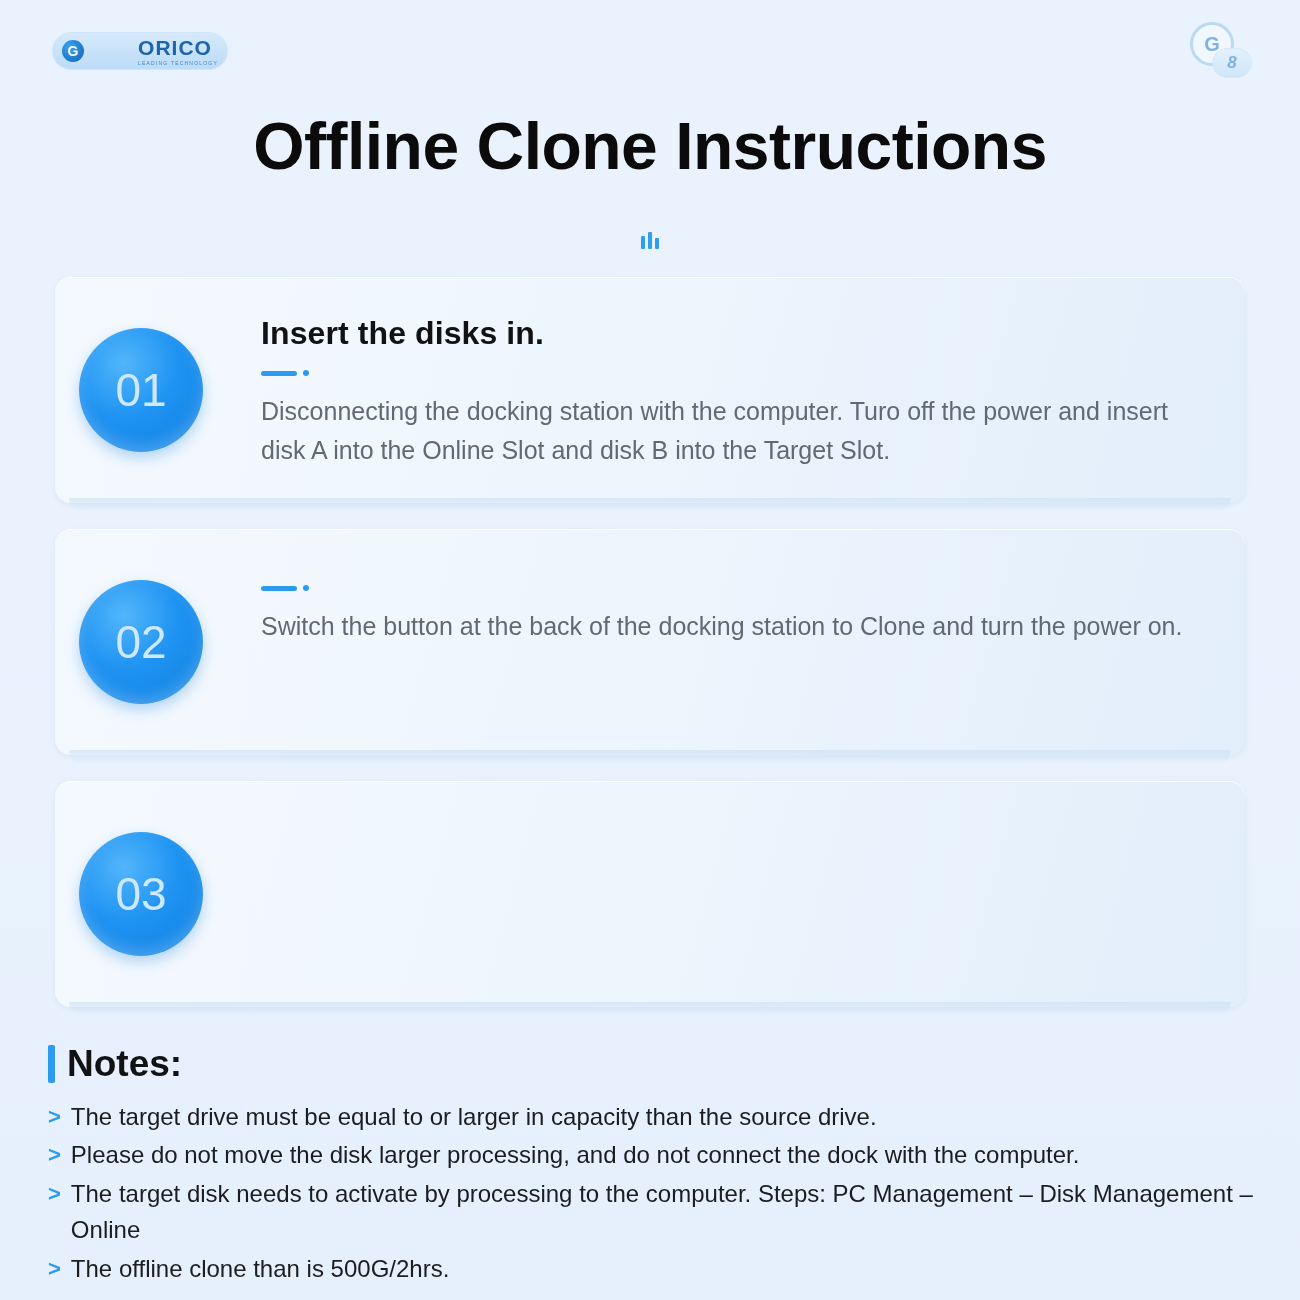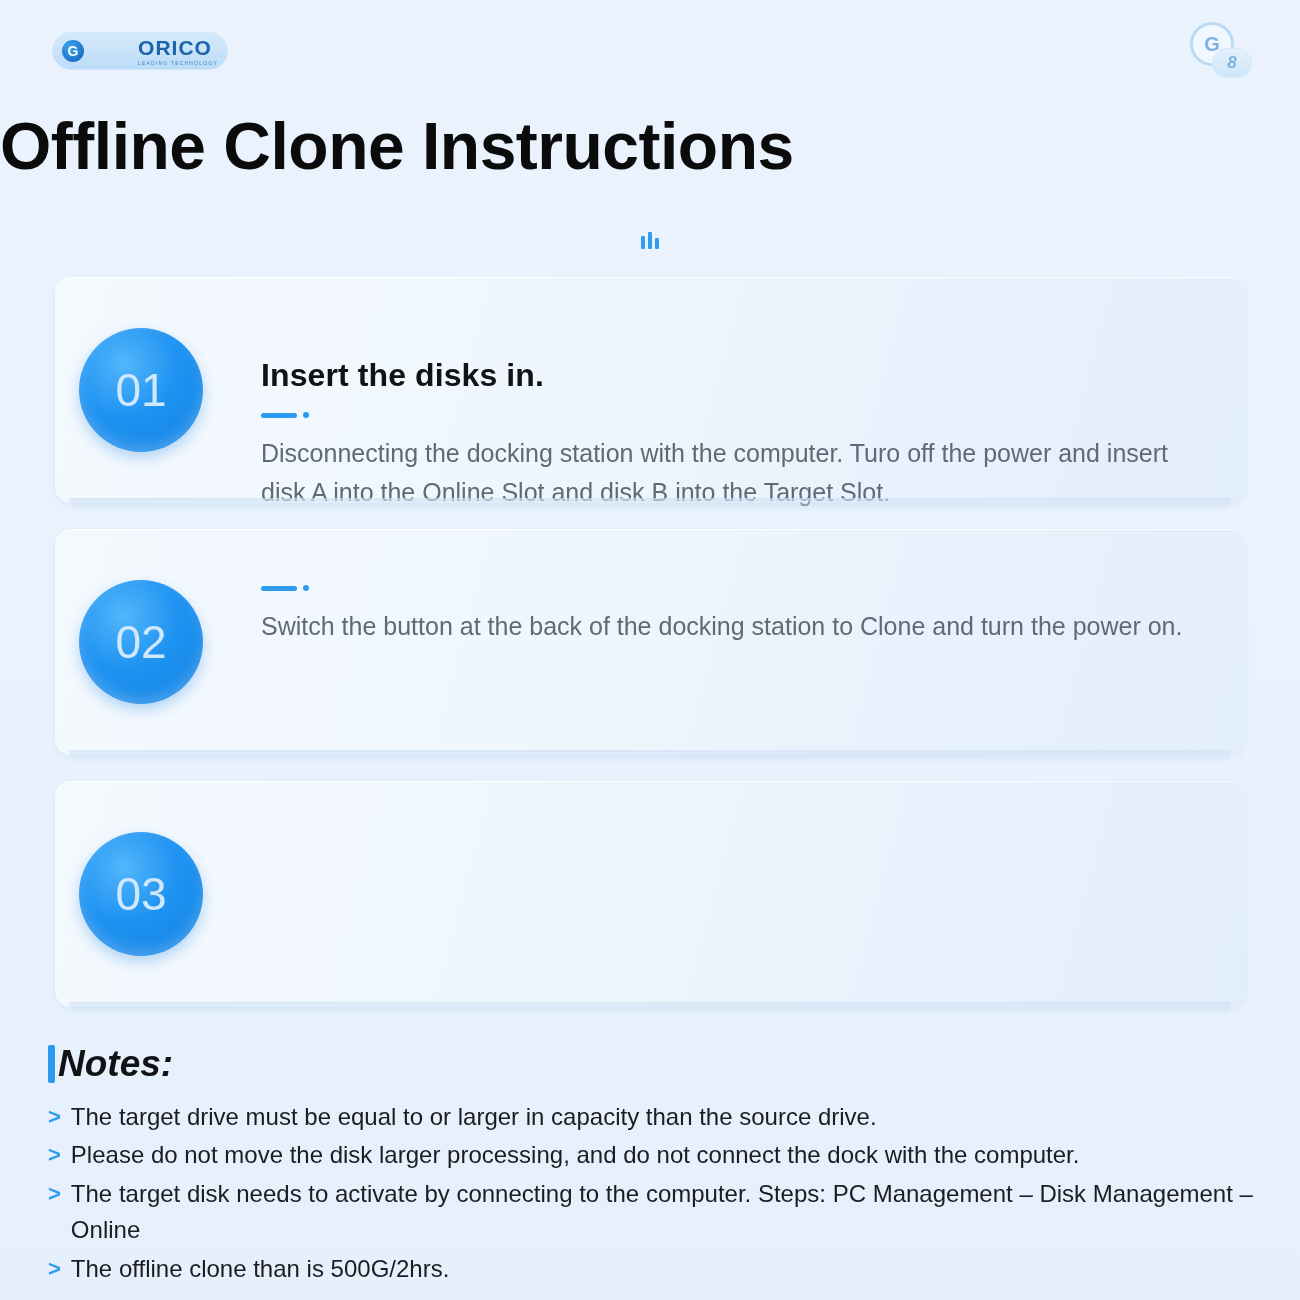--- a/index.html
+++ b/index.html
@@ -62,21 +62,21 @@
     border-radius: 15px;
     background: linear-gradient(180deg, #e4f1fc 0%, #cfe6fa 100%);
     border: 1px solid #d4e9fb;
     color: #7cb2e0; font-size: 17px; font-weight: bold; font-style: italic;
     display: flex; align-items: center; justify-content: center;
   }
 
   
   .title {
     position: absolute; left: 0; right: 0; top: 108px;
-    text-align: left;
+    text-align: center;
     font-size: 66px; font-weight: bold; color: #0b0b0c;
     letter-spacing: -0.5px;
   }
   .title-rule {
     position: absolute; left: 0; right: 0; top: 232px;
     display: flex; justify-content: center; align-items: flex-end; gap: 3px;
   }
   .title-rule i { display: block; width: 4px; background: #2f9ef0; border-radius: 1px; }
   .title-rule i:nth-child(1) { height: 13px; }
   .title-rule i:nth-child(2) { height: 17px; }
@@ -103,33 +103,32 @@
     width: 124px; height: 124px; border-radius: 50%;
     background: radial-gradient(circle at 36% 28%, #52b6fb 0%, #1f93f2 45%, #0f7fe0 100%);
     box-shadow: 0 6px 14px rgba(30,130,225,0.30), inset 0 -6px 14px rgba(255,255,255,0.22);
     display: flex; align-items: center; justify-content: center;
     color: #cfe8fb; font-size: 46px; font-weight: 300;
   }
   .card-body { position: absolute; left: 206px; right: 36px; top: 38px; }
   .card-title {
     font-size: 32px; font-weight: 600; color: #111214;
     letter-spacing: 0.1px;
-    margin-top: 42px;
   }
   .divider { margin: 18px 0 16px 0; display: flex; align-items: center; gap: 6px; }
   .divider .bar { width: 36px; height: 5px; border-radius: 3px; background: #2b9bf0; }
   .divider .dot { width: 6px; height: 6px; border-radius: 50%; background: #2b9bf0; }
   .card-text {
     font-size: 25px; line-height: 1.55; color: #5f6a75; font-weight: 400;
     max-width: 975px;
   }
 
   
   .notes { position: absolute; left: 48px; top: 1043px; right: 40px; }
-  .notes-head { display: flex; align-items: center; gap: 3px; font-style: italic; }
+  .notes-head { display: flex; align-items: center; gap: 12px; }
   .notes-head .tick { width: 7px; height: 38px; background: #2b9bf0; border-radius: 2px; }
   .notes-title { font-size: 37px; font-weight: 600; color: #111214; }
   .note-list { margin-top: 14px; }
   .note-item {
     display: flex; align-items: flex-start; gap: 10px;
     font-size: 24px; line-height: 1.52; color: #1b1d20;
     margin-bottom: 2px;
   }
   .note-item .caret { color: #2b9bf0; font-weight: bold; font-size: 22px; line-height: 1.6; }
   .note-item .note-text { flex: 1; }
@@ -201,21 +200,21 @@
       <div class="note-item">
         <span class="caret">&gt;</span>
         <span class="note-text">The target drive must be equal to or larger in capacity than the source drive.</span>
       </div>
       <div class="note-item">
         <span class="caret">&gt;</span>
         <span class="note-text">Please do not move the disk larger processing, and do not connect the dock with the computer.</span>
       </div>
       <div class="note-item">
         <span class="caret">&gt;</span>
-        <span class="note-text">The target disk needs to activate by connecting to the computer.  Steps: PC Management – Disk Management – Online</span>
+        <span class="note-text">The target disk needs to activate by processing to the computer.  Steps: PC Management – Disk Management – Online</span>
       </div>
       <div class="note-item">
         <span class="caret">&gt;</span>
         <span class="note-text">The offline clone than is 500G/2hrs.</span>
       </div>
     </div>
   </div>
 
 </div>
 

